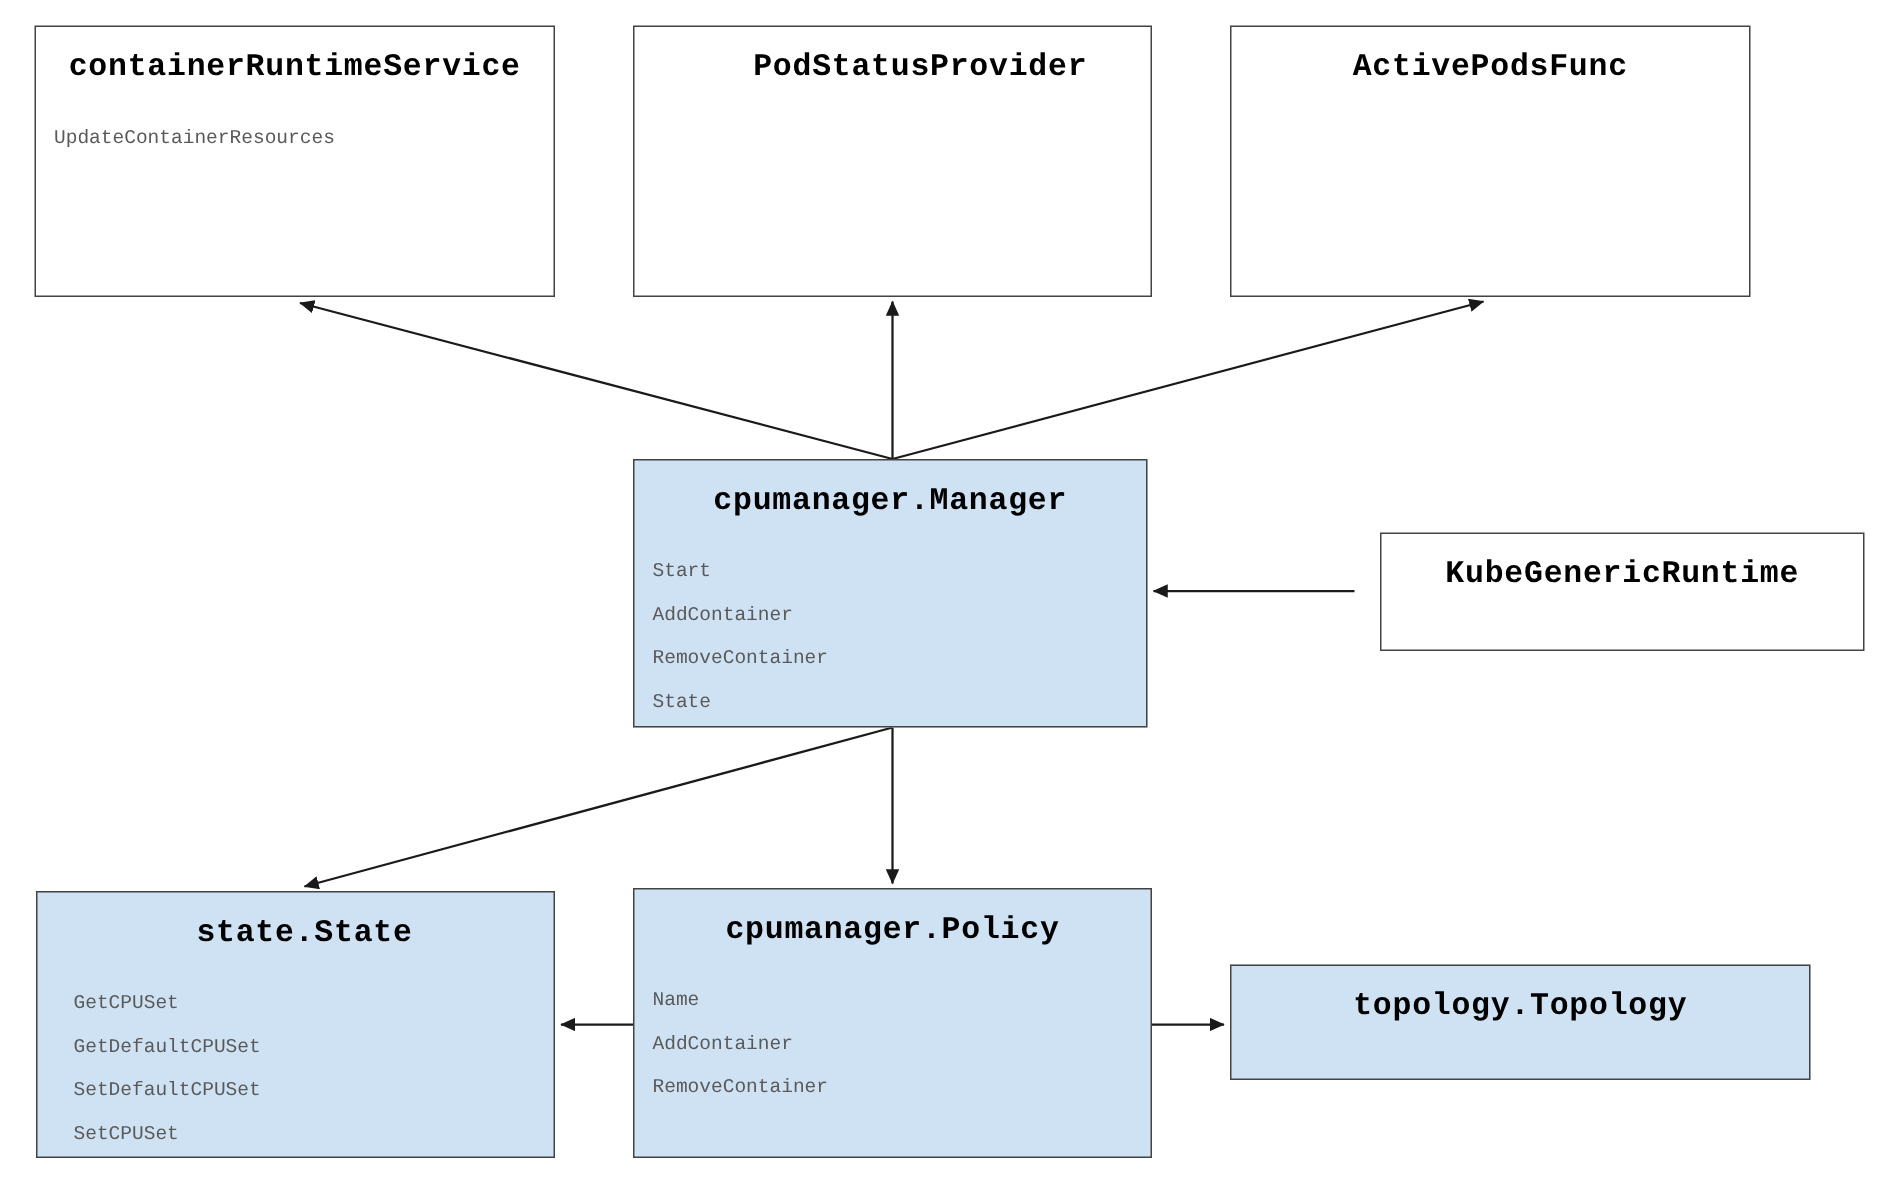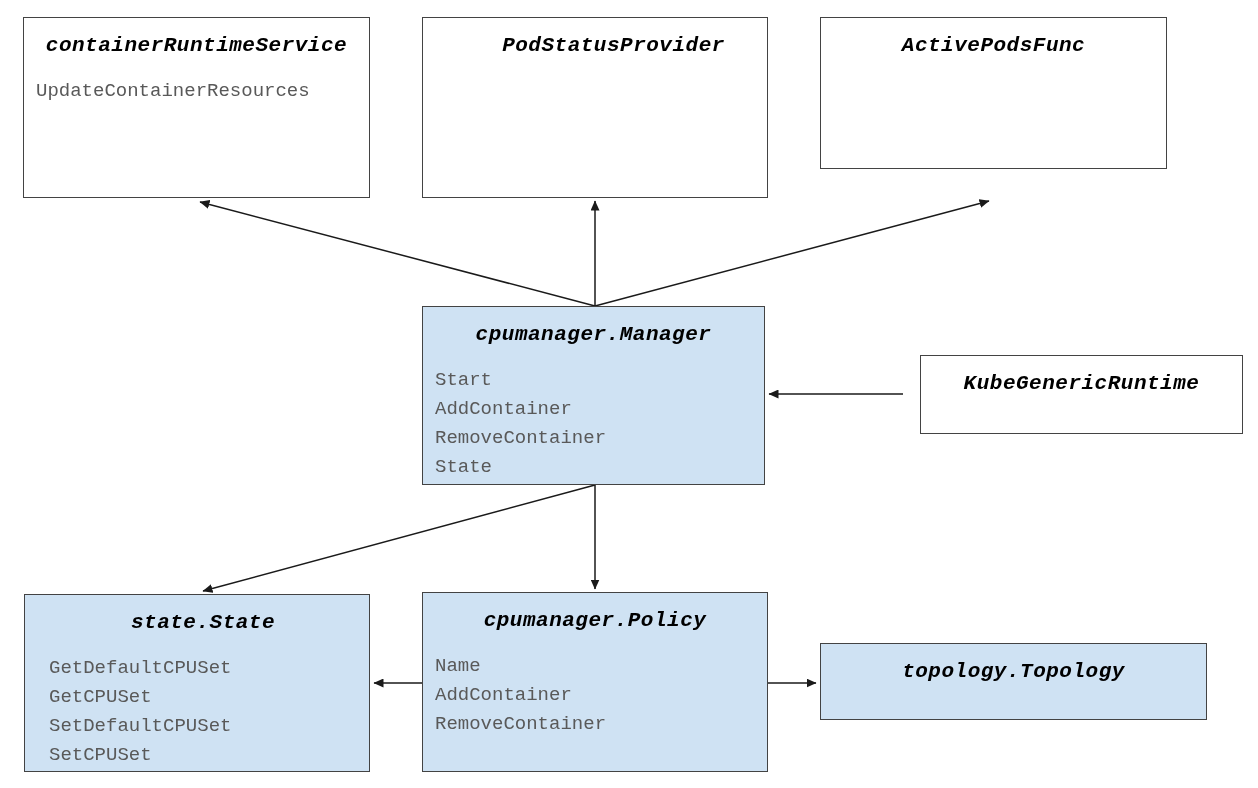--- a/index.html
+++ b/index.html
@@ -41,35 +41,34 @@
   .node.highlight { background: var(--node-fill-highlight); }
   .node-title {
     padding-top: 15px;
     text-align: center;
     font-weight: bold;
     font-size: 21px;
     line-height: 25px;
     color: var(--title-color);
     letter-spacing: 0.5px;
     white-space: nowrap;
-    font-style: italic;
   }
   .node-methods {
     margin-top: 19px;
     padding-left: 12px;
-    font-size: 19px;
+    font-size: 13px;
     line-height: 29px;
     color: var(--method-color);
   }
   .method { white-space: nowrap; }
 
   
   #n-container-runtime-service { left: 23px;  top: 17px;  width: 347px; height: 181px; }
   #n-pod-status-provider       { left: 422px; top: 17px;  width: 346px; height: 181px; padding-left: 37px; }
-  #n-active-pods-func          { left: 820px; top: 17px;  width: 347px; height: 152px; }
+  #n-active-pods-func          { left: 820px; top: 17px;  width: 347px; height: 181px; }
   #n-cpumanager-manager        { left: 422px; top: 306px; width: 343px; height: 179px; }
   #n-kube-generic-runtime      { left: 903px; top: 355px; width: 323px; height: 79px; margin-left: 17px;  }
   #n-state-state               { left: 24px;  top: 594px; width: 346px; height: 178px; padding-left: 12px; }
   #n-cpumanager-policy         { left: 422px; top: 592px; width: 346px; height: 180px; }
   #n-topology-topology         { left: 820px; top: 643px; width: 387px; height: 77px;  }
 </style>
 </head>
 <body>
 
 <div class="canvas">
@@ -115,22 +114,22 @@
     </div>
   </div>
 
   <div class="node" id="n-kube-generic-runtime">
     <div class="node-title">KubeGenericRuntime</div>
   </div>
 
   <div class="node highlight" id="n-state-state">
     <div class="node-title">state.State</div>
     <div class="node-methods">
+      <div class="method">GetCPUSet</div>
       <div class="method">GetDefaultCPUSet</div>
-      <div class="method">GetCPUSet</div>
       <div class="method">SetDefaultCPUSet</div>
       <div class="method">SetCPUSet</div>
     </div>
   </div>
 
   <div class="node highlight" id="n-cpumanager-policy">
     <div class="node-title">cpumanager.Policy</div>
     <div class="node-methods">
       <div class="method">Name</div>
       <div class="method">AddContainer</div>

